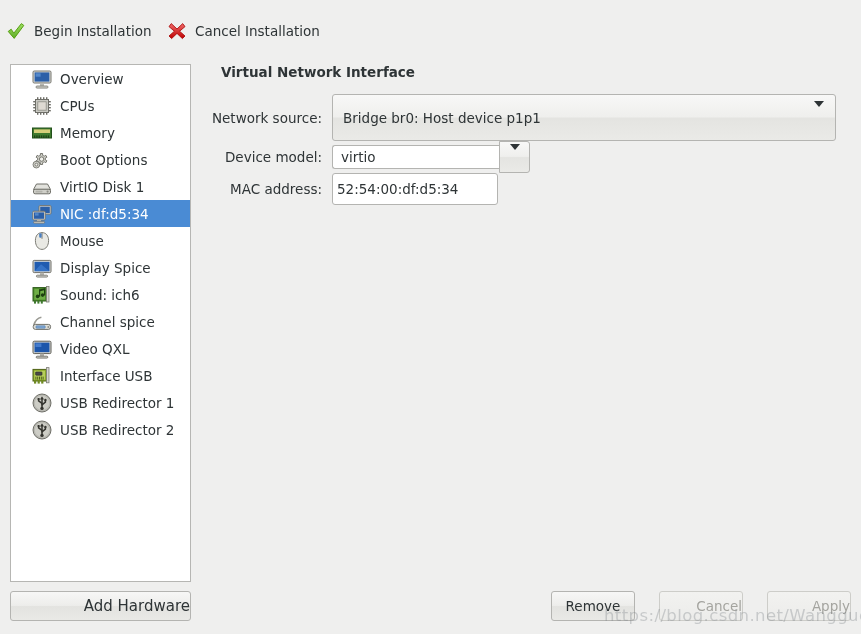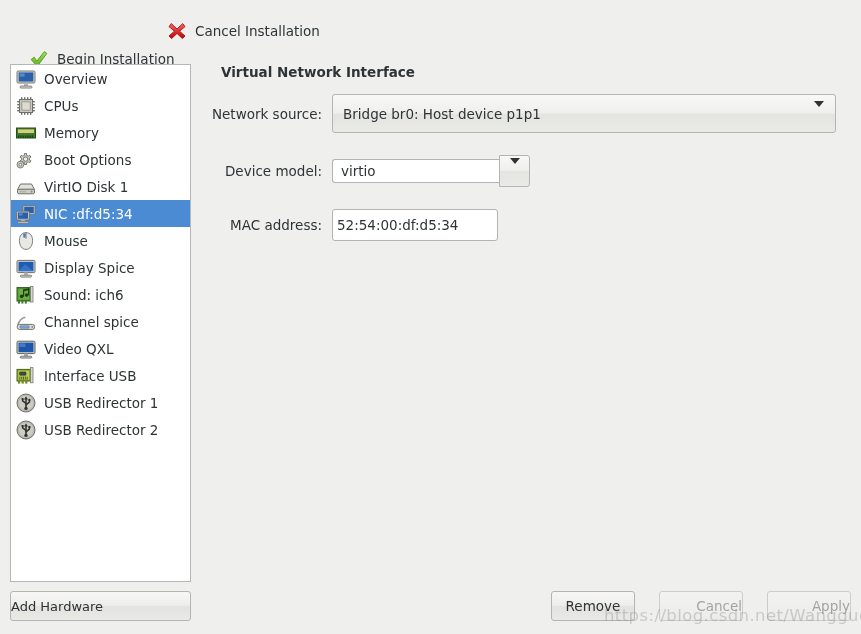--- a/index.html
+++ b/index.html
@@ -16,65 +16,65 @@
   #app { position: relative; width: 861px; height: 634px; }
 
   
   .toolbar { position: absolute; left: 0; top: 0; width: 861px; height: 50px; }
   .tbtn {
     position: absolute; top: 20px; height: 22px;
     display: flex; align-items: center; gap: 8px;
     cursor: default; white-space: nowrap;
   }
   .tbtn .tlabel { font-size: 13.5px; color: #2e3436; }
-  #begin-btn { left: 29px; margin-top: 28px; }
+  #begin-btn { left: 6px; }
   #cancel-btn { left: 167px; }
   .ticon { width: 20px; height: 20px; display: block; }
 
   
   .sidebar-list {
     position: absolute; left: 10px; top: 64px;
     width: 181px; height: 518px;
     background: #ffffff;
     border: 1px solid #b6b6b3;
     overflow: hidden;
   }
   .hw-item {
     display: flex; align-items: center;
-    height: 27px; padding-left: 4px; gap: 7px;
+    height: 27px; padding-left: 20px; gap: 7px;
     cursor: default;
   }
   .hw-item.selected { background: #4a8bd4; }
   .hw-item.selected .hw-label { color: #ffffff; }
   .hw-label { font-size: 13.5px; color: #2e3436; white-space: nowrap; }
   .hw-icon { width: 22px; height: 22px; flex: 0 0 22px; display: block; }
 
   .add-hardware {
     position: absolute; left: 10px; top: 591px;
     width: 181px; height: 30px;
     border: 1px solid #b4b4b1; border-radius: 3px;
     background: linear-gradient(to bottom, #f7f7f6 0%, #ededeb 48%, #e3e3e0 52%, #e9e9e6 100%);
-    font-family: inherit; font-size: 13px; color: #2e3436;
-    display: flex; align-items: center; justify-content: flex-start;
+    font-family: inherit; font-size: 15px; color: #2e3436;
+    display: flex; align-items: center; justify-content: flex-end;
     cursor: default;
   }
 
   
   .panel { position: absolute; left: 205px; top: 64px; width: 646px; }
   .panel-title { font-size: 13.5px; font-weight: bold; color: #2e3436; margin: 0 0 14px 16px; }
 
-  .frow { display: flex; align-items: center; margin-bottom: 22px; }
+  .frow { display: flex; align-items: center; margin-bottom: 0; }
   .flabel {
     width: 127px; text-align: right; padding-right: 10px;
     font-size: 13.5px; color: #2e3436; white-space: nowrap;
   }
 
   
   .combo-plain {
-    position: relative; width: 504px; height: 39px;
+    position: relative; width: 504px; height: 47px;
     border: 1px solid #b4b4b1; border-radius: 3px;
     background: linear-gradient(to bottom, #f8f8f7 0%, #efefed 48%, #e4e4e1 52%, #eaeae7 100%);
     display: flex; align-items: center; cursor: default;
   }
   .combo-plain .ctext { padding-left: 10px; font-size: 13.5px; color: #2e3436; }
   .combo-plain .arrow { position: absolute; right: 11px; top: 12px; }
 
   
   .combo-entry { display: flex; align-items: center; }
   .combo-entry .entry {

